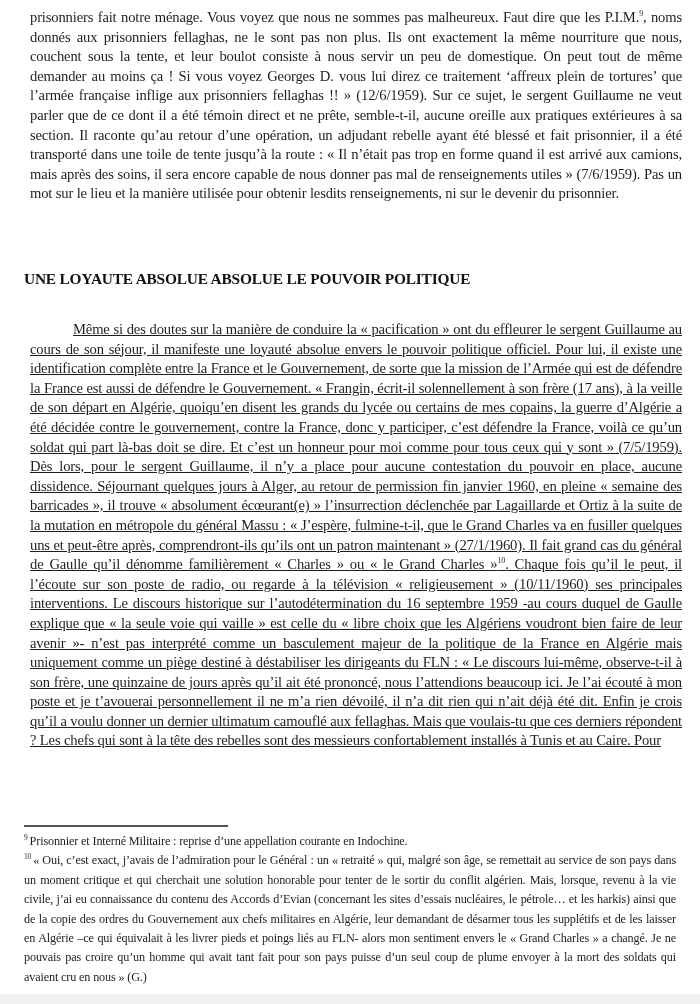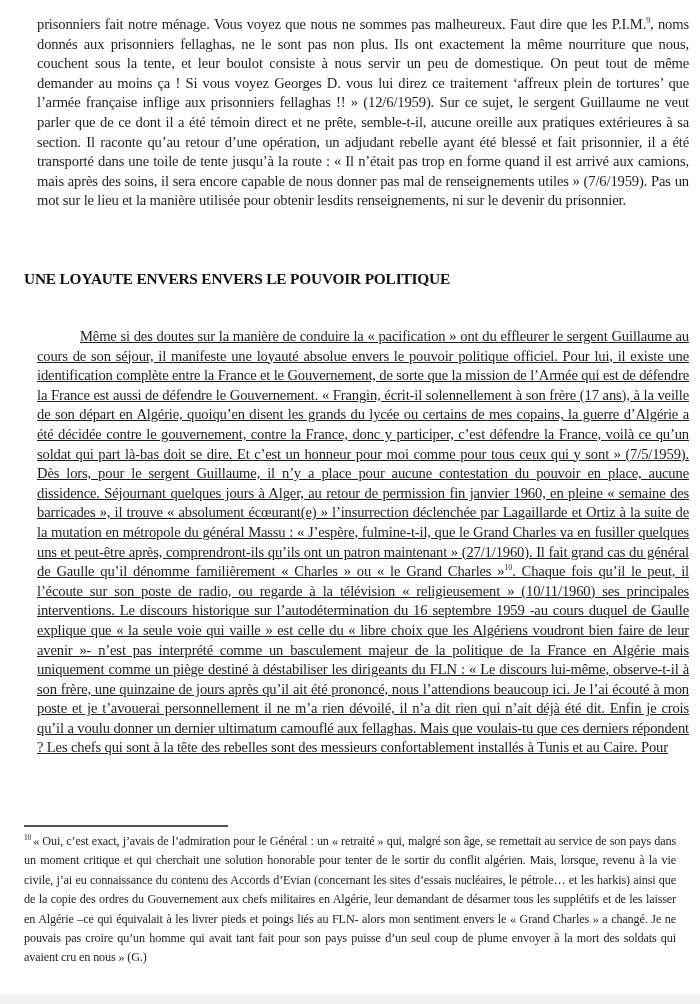--- a/index.html
+++ b/index.html
@@ -31,21 +31,21 @@
       height: 10px;
       background: #f1f1f1;
     }
     .body-text {
       position: absolute;
       left: 24px;
       width: 652px;
       font-size: 14.6px;
       line-height: 19.6px;
       text-align: justify;
-      margin: 13px;
+      margin: 6px;
       letter-spacing: -0.15px;
     }
     .p1 { top: 2px; }
     .section-heading {
       position: absolute;
       left: 24px;
       top: 270px;
       margin: 0;
       font-size: 15.4px;
       font-weight: bold;
@@ -88,25 +88,26 @@
       margin-right: 2px;
     }
   </style>
 </head>
 <body>
 
 <div class="page">
 
   <p class="body-text p1"><span>prisonniers fait notre ménage. Vous voyez que nous ne sommes pas malheureux. Faut dire que les P.I.M.</span><sup class="fn-ref">9</sup><span>, noms donnés aux prisonniers fellaghas, ne le sont pas non plus. Ils ont exactement la même nourriture que nous, couchent sous la tente, et leur boulot consiste à nous servir un peu de domestique. On peut tout de même demander au moins ça ! Si vous voyez Georges D. vous lui direz ce traitement ‘affreux plein de tortures’ que l’armée française inflige aux prisonniers fellaghas !! » (12/6/1959). Sur ce sujet, le sergent Guillaume ne veut parler que de ce dont il a été témoin direct et ne prête, semble-t-il, aucune oreille aux pratiques extérieures à sa section. Il raconte qu’au retour d’une opération, un adjudant rebelle ayant été blessé et fait prisonnier, il a été transporté dans une toile de tente jusqu’à la route : « Il n’était pas trop en forme quand il est arrivé aux camions, mais après des soins, il sera encore capable de nous donner pas mal de renseignements utiles » (7/6/1959). Pas un mot sur le lieu et la manière utilisée pour obtenir lesdits renseignements, ni sur le devenir du prisonnier.</span></p>
 
-  <h2 class="section-heading">UNE LOYAUTE ENVERS ENVERS LE POUVOIR POLITIQUE</h2>
+  <h2 class="section-heading">UNE LOYAUTE ABSOLUE ABSOLUE LE POUVOIR POLITIQUE</h2>
 
   <p class="body-text p2"><span>Même si des doutes sur la manière de conduire la « pacification » ont du effleurer le sergent Guillaume au cours de son séjour, il manifeste une loyauté absolue envers le pouvoir politique officiel. Pour lui, il existe une identification complète entre la France et le Gouvernement, de sorte que la mission de l’Armée qui est de défendre la France est aussi de défendre le Gouvernement. « Frangin, écrit-il solennellement à son frère (17 ans), à la veille de son départ en Algérie, quoiqu’en disent les grands du lycée ou certains de mes copains, la guerre d’Algérie a été décidée contre le gouvernement, contre la France, donc y participer, c’est défendre la France, voilà ce qu’un soldat qui part là-bas doit se dire. Et c’est un honneur pour moi comme pour tous ceux qui y sont » (7/5/1959). Dès lors, pour le sergent Guillaume, il n’y a place pour aucune contestation du pouvoir en place, aucune dissidence. Séjournant quelques jours à Alger, au retour de permission fin janvier 1960, en pleine « semaine des barricades », il trouve « absolument écœurant(e) » l’insurrection déclenchée par Lagaillarde et Ortiz à la suite de la mutation en métropole du général Massu : « J’espère, fulmine-t-il, que le Grand Charles va en fusiller quelques uns et peut-être après, comprendront-ils qu’ils ont un patron maintenant » (27/1/1960). Il fait grand cas du général de Gaulle qu’il dénomme familièrement « Charles » ou « le Grand Charles »</span><sup class="fn-ref">10</sup><span>. Chaque fois qu’il le peut, il l’écoute sur son poste de radio, ou regarde à la télévision « religieusement » (10/11/1960) ses principales interventions. Le discours historique sur l’autodétermination du 16 septembre 1959 -au cours duquel de Gaulle explique que « la seule voie qui vaille » est celle du « libre choix que les Algériens voudront bien faire de leur avenir »- n’est pas interprété comme un basculement majeur de la politique de la France en Algérie mais uniquement comme un piège destiné à déstabiliser les dirigeants du FLN : « Le discours lui-même, observe-t-il à son frère, une quinzaine de jours après qu’il ait été prononcé, nous l’attendions beaucoup ici. Je l’ai écouté à mon poste et je t’avouerai personnellement il ne m’a rien dévoilé, il n’a dit rien qui n’ait déjà été dit. Enfin je crois qu’il a voulu donner un dernier ultimatum camouflé aux fellaghas. Mais que voulais-tu que ces derniers répondent ? Les chefs qui sont à la tête des rebelles sont des messieurs confortablement installés à Tunis et au Caire. Pour</span></p>
 
   <div class="fn-separator"></div>
 
   <div class="footnotes">
+    <p class="footnote"><span class="fn-num">9</span><span>Prisonnier et Interné Militaire : reprise d’une appellation courante en Indochine.</span></p>
     <p class="footnote"><span class="fn-num">10</span><span>« Oui, c’est exact, j’avais de l’admiration pour le Général : un « retraité » qui, malgré son âge, se remettait au service de son pays dans un moment critique et qui cherchait une solution honorable pour tenter de le sortir du conflit algérien. Mais, lorsque, revenu à la vie civile, j’ai eu connaissance du contenu des Accords d’Evian (concernant les sites d’essais nucléaires, le pétrole… et les harkis) ainsi que de la copie des ordres du Gouvernement aux chefs militaires en Algérie, leur demandant de désarmer tous les supplétifs et de les laisser en Algérie –ce qui équivalait à les livrer pieds et poings liés au FLN- alors mon sentiment envers le « Grand Charles » a changé. Je ne pouvais pas croire qu’un homme qui avait tant fait pour son pays puisse d’un seul coup de plume envoyer à la mort des soldats qui avaient cru en nous » (G.)</span></p>
   </div>
 
 </div>
 
 <div class="bottom-band"></div>
 
 </body></html>

